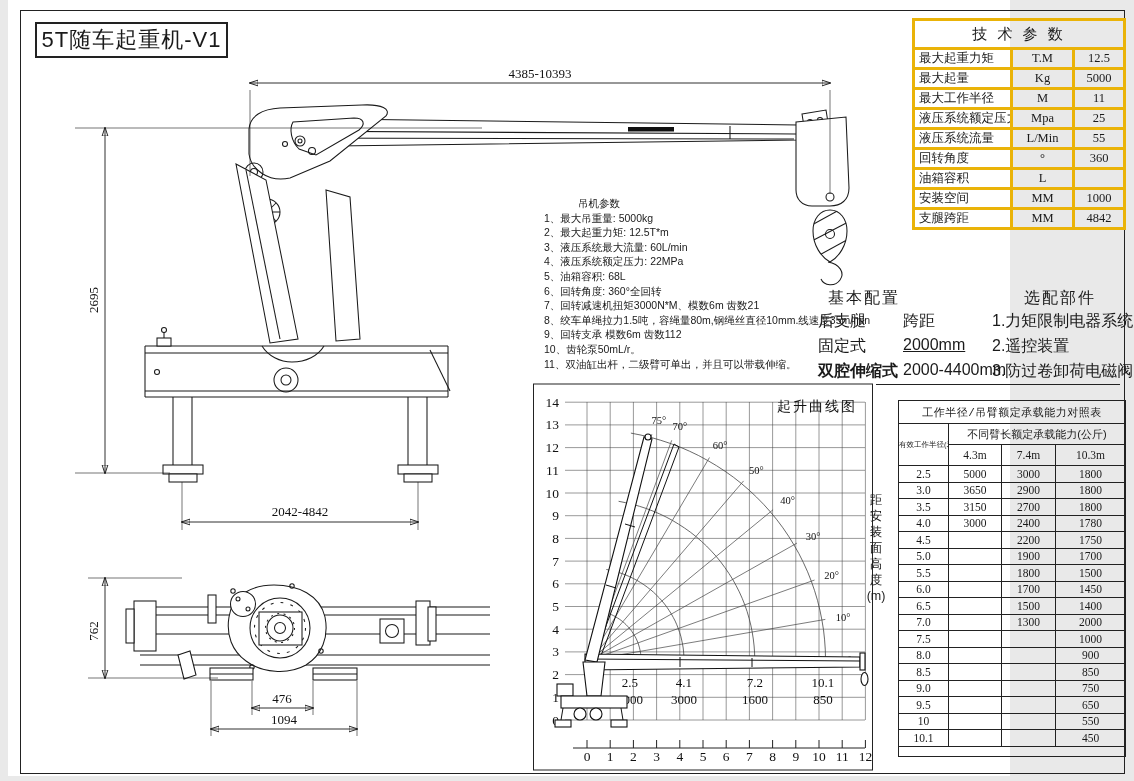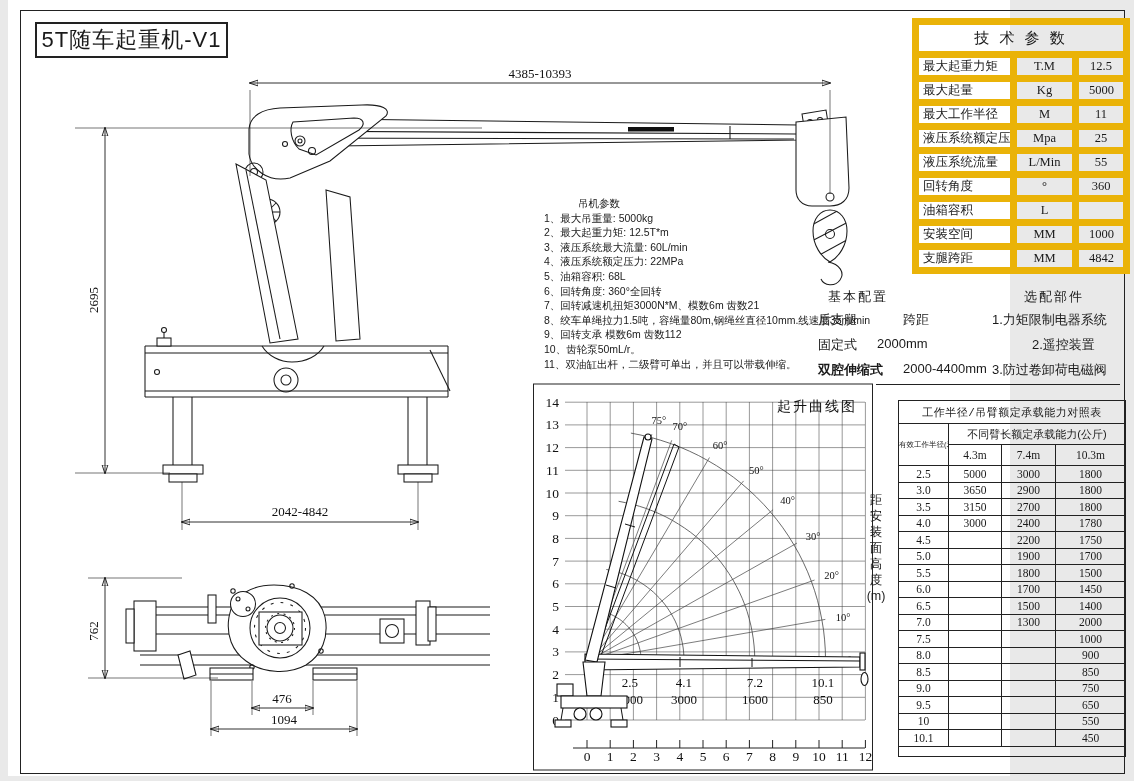--- a/index.html
+++ b/index.html
@@ -6,29 +6,29 @@
   .screen{position:relative;width:1134px;height:781px;background:#e9e9e9;overflow:hidden;
           font-family:"Liberation Sans",sans-serif;color:#1a1a1a;}
   .sheet{position:absolute;left:8px;top:0;width:1002px;height:776px;background:#ffffff;}
   .frame{position:absolute;left:12px;top:10px;width:1103px;height:762px;border:1.5px solid #222;}
   .abs{position:absolute;}
   
   .titlebox{position:absolute;left:27px;top:22px;width:189px;height:32px;border:2px solid #222;
             font-size:22px;line-height:31px;text-align:center;letter-spacing:1px;white-space:nowrap;}
   
   .tech{position:absolute;left:904px;top:18px;width:211px;border-collapse:collapse;table-layout:fixed;}
-  .tech td{border:7px solid #eab308;height:17px;font-size:12.5px;padding:0 10px;white-space:nowrap;overflow:hidden;}
+  .tech td{border:3px solid #eab308;height:17px;font-size:12.5px;padding:0 10px;white-space:nowrap;overflow:hidden;}
   .tech .t-title{height:26px;font-size:15px;text-align:center;letter-spacing:3px;}
   .tech .t-lab{text-align:left;padding-left:4px;}
   .tech .t-unit,.tech .t-val{text-align:center;font-family:"Liberation Serif",serif;}
   
   .params{position:absolute;left:536px;top:196px;width:380px;font-size:10.5px;line-height:14.6px;}
   .p-title{margin-left:34px;}
   
-  .cfg{position:absolute;font-size:13px;white-space:nowrap;}
+  .cfg{position:absolute;font-size:16px;white-space:nowrap;}
   .cfg-title{letter-spacing:2px;}
   
   .chart-svg{position:absolute;left:525px;top:380px;}
   .grid{stroke:#444;stroke-width:0.55;}
   .axis{stroke:#222;stroke-width:1;}
   .ray{stroke:#444;stroke-width:0.7;}
   .arc{fill:none;stroke:#444;stroke-width:0.8;}
   .ticklab{font-family:"Liberation Serif",serif;font-size:13.5px;fill:#111;}
   .anglab{font-size:10.5px;fill:#111;font-family:"Liberation Serif",serif;}
   .annlab{font-size:13px;fill:#111;font-family:"Liberation Serif",serif;}
@@ -293,28 +293,28 @@
           <div class="pitem">10、齿轮泵50mL/r。</div>
           <div class="pitem">11、双油缸出杆，二级臂可单出，并且可以带载伸缩。</div>
         </div>
   </div>
 
   <div class="cfg cfg-title" style="left:820px;top:288px;">基本配置</div>
   <div>
     <div class="cfg" style="left:810px;top:311px;">后支腿</div>
     <div class="cfg" style="left:895px;top:311px;">跨距</div>
     <div class="cfg" style="left:810px;top:336px;">固定式</div>
-    <div class="cfg" style="left:869px;top:336px;">2000mm</div>
+    <div class="cfg" style="left:895px;top:336px;text-decoration:underline;">2000mm</div>
     <div class="cfg" style="left:810px;top:361px;font-weight:bold;">双腔伸缩式</div>
     <div class="cfg" style="left:895px;top:361px;">2000-4400mm</div>
   </div>
   <div class="cfg cfg-title" style="left:1008px;top:288px;margin-left:8px;">选配部件</div>
   <div>
     <div class="cfg" style="left:984px;top:311px;">1.力矩限制电器系统</div>
-    <div class="cfg" style="left:984px;top:336px;margin-left:40px;">2.遥控装置</div>
+    <div class="cfg" style="left:984px;top:336px;">2.遥控装置</div>
     <div class="cfg" style="left:984px;top:361px;">3.防过卷卸荷电磁阀</div>
   </div>
 
   <div class="divline" style="left:868px;top:384px;width:244px;"></div>
 
   <svg class="chart-svg" width="345" height="398" viewBox="0 0 345 398">
     <rect class="cborder" x="0.5" y="4" width="339" height="386"></rect>
     <g id="chart-dyn">
           <line x1="32" y1="340" x2="332" y2="340" class="grid"></line>
           <text x="26" y="344.5" class="ticklab" text-anchor="end">0</text>

